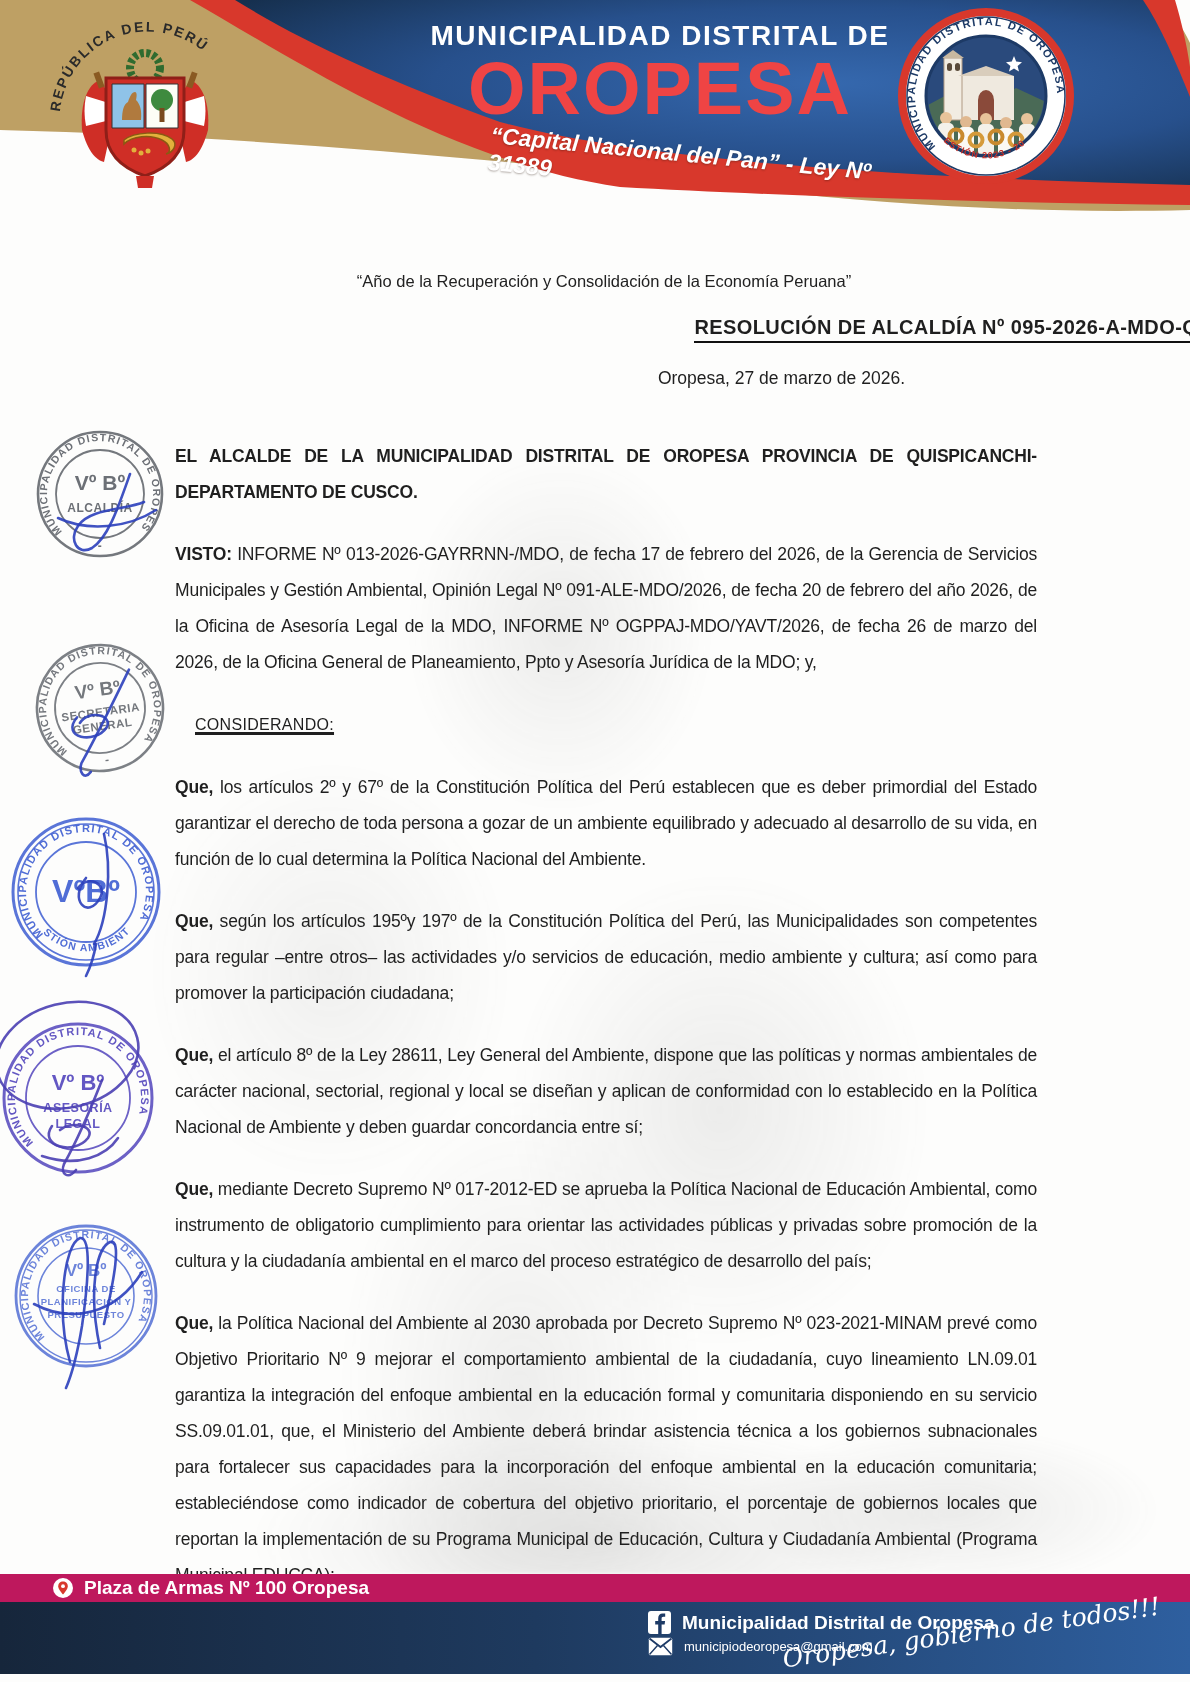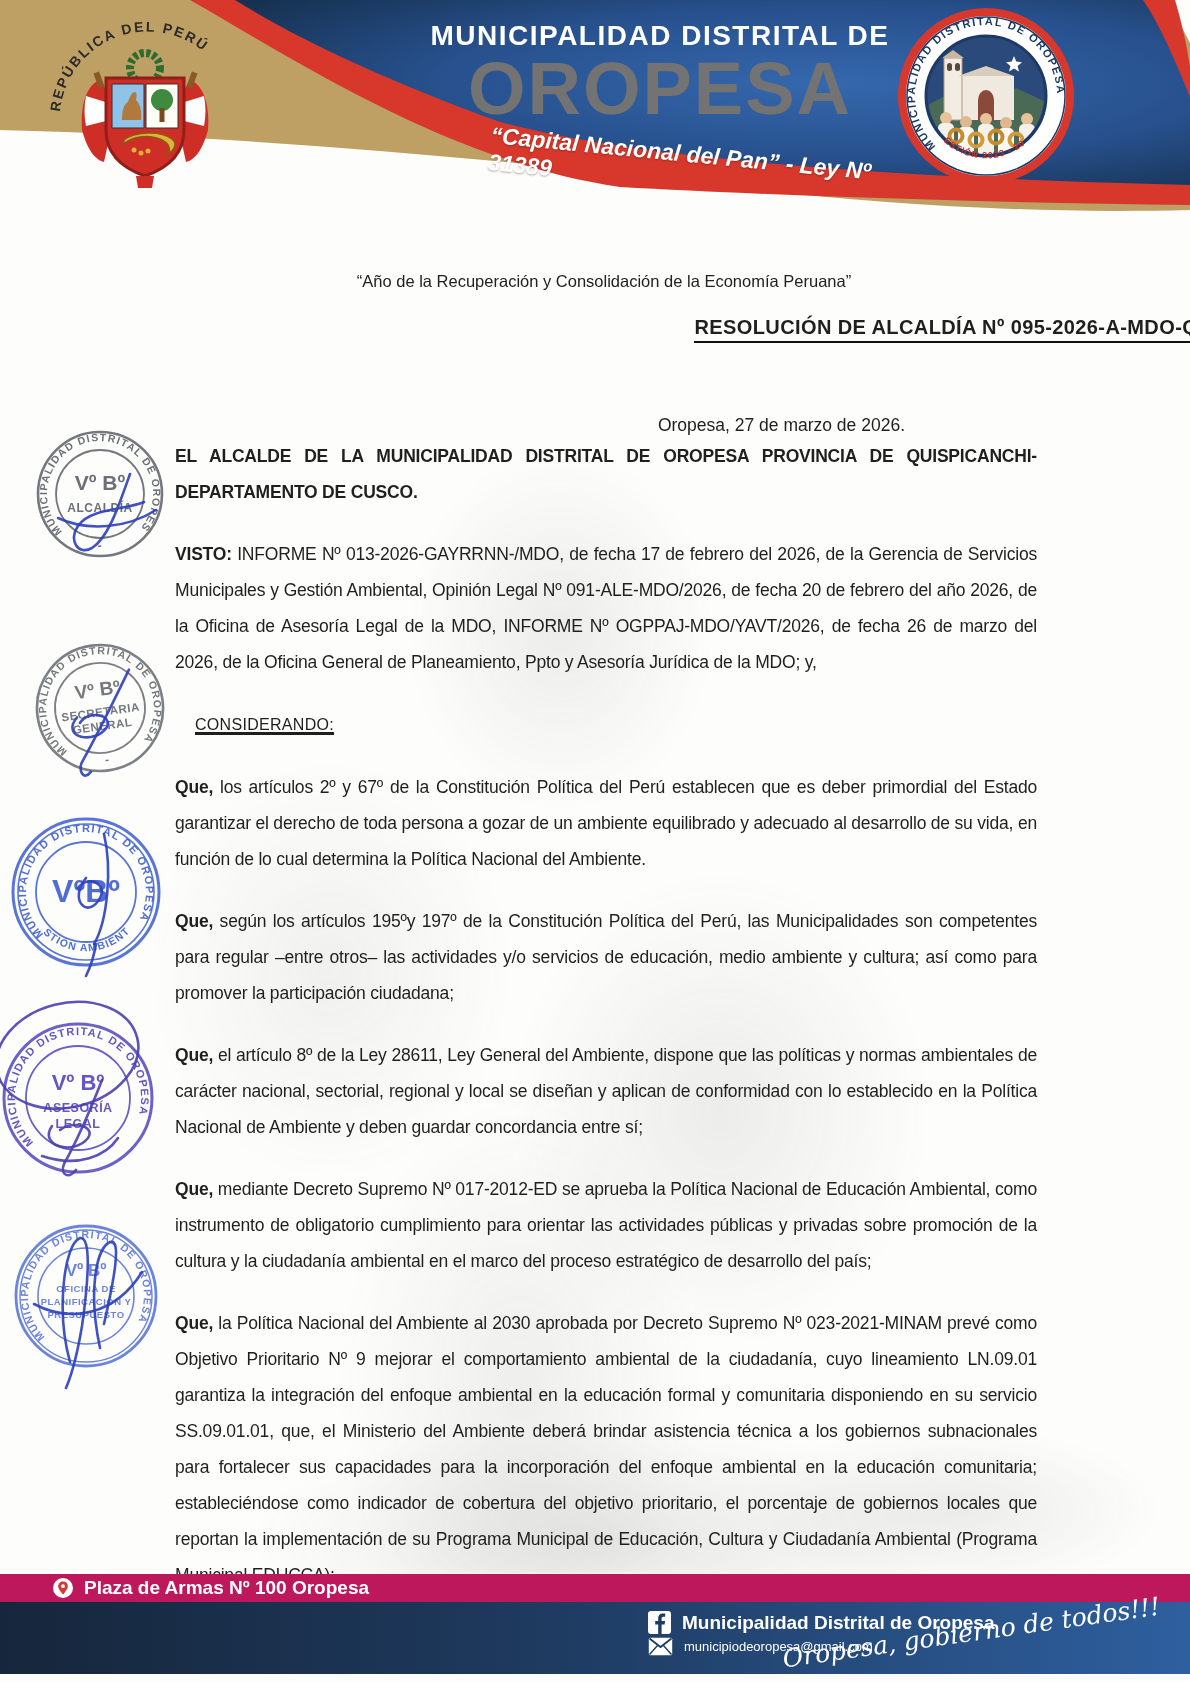--- a/index.html
+++ b/index.html
@@ -6,32 +6,32 @@
   .page{position:relative;width:1190px;height:1682px;background:#fdfdfc;overflow:hidden;
         font-family:"Liberation Sans",sans-serif;color:#1f1f1f;margin:0 auto;}
   svg{display:block;}
   .abs{position:absolute;}
 
   
   .header-bg{position:absolute;left:0;top:0;}
   .org1{position:absolute;left:430px;top:20px;width:460px;text-align:center;
         font-size:28px;font-weight:700;color:#fff;letter-spacing:1.5px;}
   .org2{position:absolute;left:395px;top:46px;width:530px;text-align:center;
-        font-size:74px;font-weight:800;color:#737373;letter-spacing:2px;}
+        font-size:74px;font-weight:800;color:#ef4444;letter-spacing:2px;}
   .tagline{position:absolute;left:492px;top:122px;width:430px;transform:rotate(5.5deg);
         transform-origin:left top;font-size:23px;font-weight:700;font-style:italic;color:#fff;
         text-shadow:0 1px 2px rgba(40,20,10,.35);}
 
   
   .motto{position:absolute;left:0;top:272px;width:1190px;text-align:center;font-size:16.5px;color:#222;margin-left:9px;}
   .res-title{position:absolute;left:0;top:316px;width:1190px;text-align:right;padding-left:29px;}
   .res-title span{display:inline-block;font-size:20px;font-weight:800;letter-spacing:.4px;
         border-bottom:2.5px solid #111;padding-bottom:2px;}
   .dateline{position:absolute;top:368px;left:175px;width:862px;text-align:right;
-        padding-right:132px;box-sizing:border-box;font-size:17.5px;margin-top:47px;}
+        padding-right:132px;box-sizing:border-box;font-size:17.5px;}
   .doc-body{position:absolute;left:175px;top:438px;width:862px;font-size:17.5px;
         line-height:36px;text-align:justify;letter-spacing:-.2px;}
   .doc-body p{margin:0 0 26px 0;}
   .doc-body .bold{font-weight:800;}
   .considerando{font-weight:400;text-decoration:underline;text-decoration-thickness:2.5px;
         letter-spacing:.3px;font-size:16px;margin-left:20px;}
 
   
   .watermark{position:absolute;left:0;top:210px;width:1190px;height:1364px;pointer-events:none;
     background:

